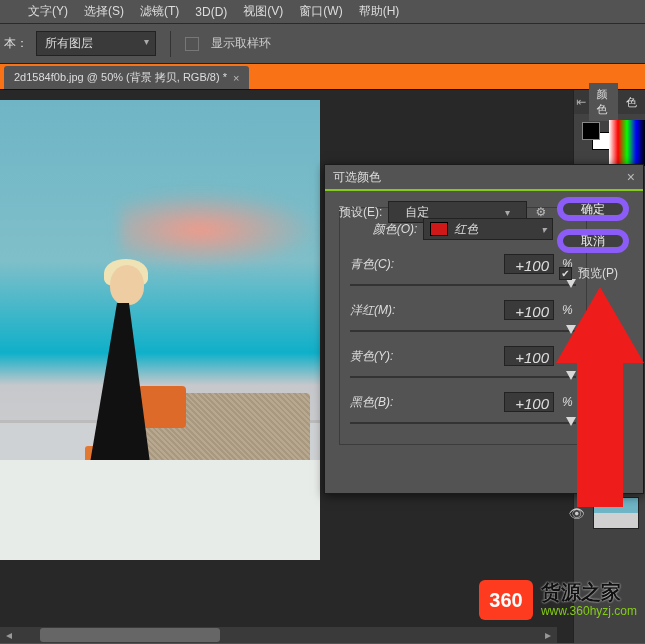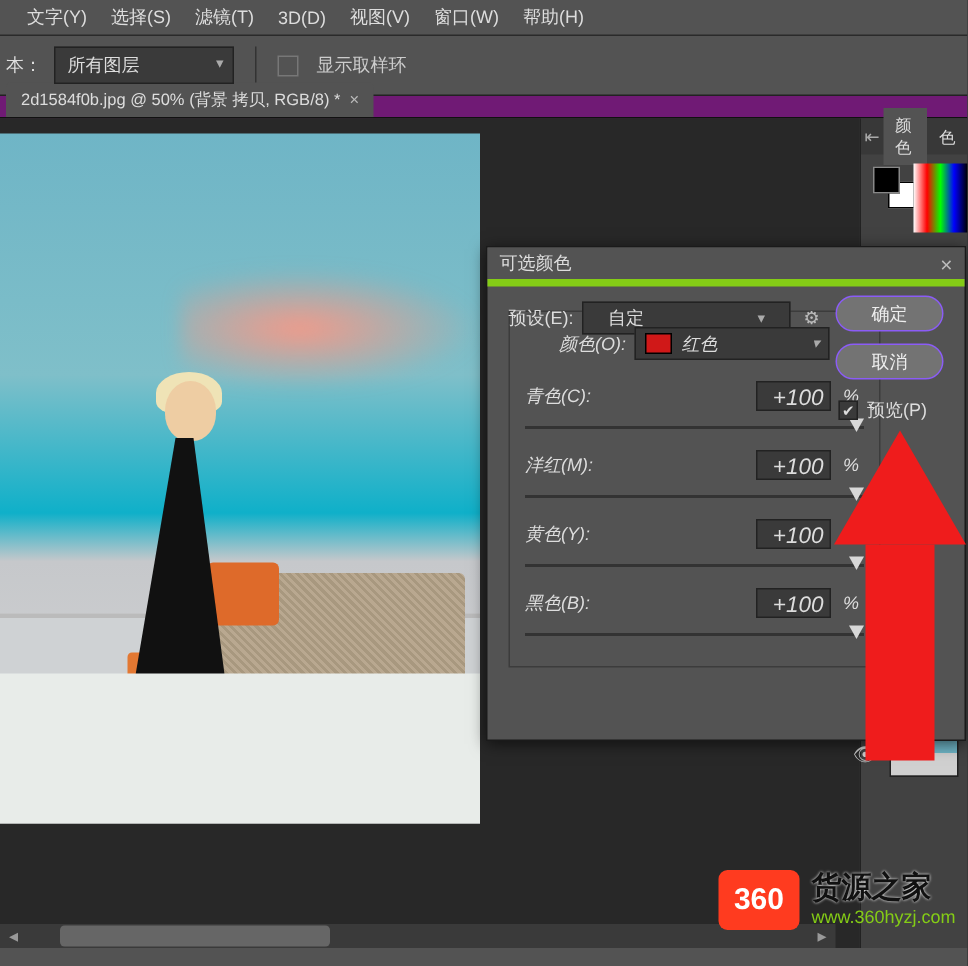--- a/index.html
+++ b/index.html
@@ -1,27 +1,27 @@
 <!DOCTYPE html>
 <html><head>
 <meta charset="utf-8">
 <style>
   * { box-sizing: border-box; margin: 0; padding: 0; font-family: "Microsoft YaHei", sans-serif; }
   body { width: 645px; height: 644px; background: #535353; color: #ccc; font-size: 12px; overflow: hidden; position: relative; }
 
-  .menubar { height: 24px; background: #535353; display: flex; align-items: center; padding-left: 10px; gap: 0; border-bottom: 1px solid #2a2a2a; }
+  .menubar { height: 24px; background: #535353; display: flex; align-items: center; padding-left: 20px; gap: 0; border-bottom: 1px solid #2a2a2a; }
   .menubar .menu-item { padding: 3px 8px; font-size: 12px; color: #ddd; cursor: default; }
 
   .optbar { height: 40px; background: #535353; display: flex; align-items: center; padding-left: 4px; gap: 8px; border-bottom: 1px solid #222; }
   .optbar .label { color: #ddd; }
   .optbar .dropdown { background: #3a3a3a; border: 1px solid #222; color: #ddd; padding: 3px 24px 3px 8px; position: relative; min-width: 120px; }
   .optbar .sep { width: 1px; height: 26px; background: #333; margin: 0 6px; }
   .optbar .check { width: 14px; height: 14px; border: 1px solid #777; display: inline-block; vertical-align: middle; margin-right: 4px; }
 
-  .tabbar { height: 15px; background: #701a75; display: flex; align-items: flex-end; padding-left: 4px; border-bottom: 1px solid #111; }
+  .tabbar { height: 26px; background: #f97316; display: flex; align-items: flex-end; padding-left: 4px; border-bottom: 1px solid #111; }
   .tabbar .tab { background: #535353; color: #ddd; padding: 4px 10px; font-size: 11px; display: flex; align-items: center; gap: 6px; border-top-left-radius: 3px; border-top-right-radius: 3px; }
   .tabbar .tab .close { font-size: 11px; color: #bbb; }
 
   .workspace { position: relative; height: 553px; background: #282828; display: flex; }
   .canvas-area { position: relative; flex: 1; background: #282828; overflow: hidden; }
   .image { position: absolute; left: 0; top: 10px; width: 320px; height: 460px; background: linear-gradient(180deg, #6fb5c6 0, #7fbfc9 35%, #0fb0c9 55%, #c6c8cb 62%, #d6d6d6 100%); }
   .image .cloud { position: absolute; top: 90px; right: 0; width: 200px; height: 80px; background: radial-gradient(ellipse at 40% 50%, rgba(255,150,130,.9), rgba(255,150,130,0) 70%); filter: blur(6px); }
   .image .beach { position: absolute; bottom: 0; left: 0; right: 0; height: 100px; background: #e8ece9; }
   .image .wall { position: absolute; bottom: 90px; left: 0; right: 0; height: 50px; background: #cfd2d4; border-top: 3px solid #bbb; }
   .image .sofa { position: absolute; bottom: 72px; left: 130px; width: 180px; height: 95px; background: repeating-linear-gradient(45deg,#b9a890,#b9a890 2px,#a8987f 2px,#a8987f 4px); border-radius: 4px; }
@@ -42,21 +42,21 @@
   .fgbg .bg { position: absolute; right: 0; bottom: 0; width: 18px; height: 18px; background: #fff; border: 1px solid #000; }
   .fgbg .fg { position: absolute; left: 0; top: 0; width: 18px; height: 18px; background: #000; border: 1px solid #888; }
   .spectrum { position: absolute; top: 30px; right: 0; width: 36px; height: 46px; background: linear-gradient(90deg, #fff, #f00, #0f0, #00f, #000); }
 
   .scrollbar-bottom { position: absolute; bottom: 0; left: 0; right: 16px; height: 16px; background: #3a3a3a; }
   .scrollbar-bottom .thumb { position: absolute; left: 40px; width: 180px; height: 14px; top: 1px; background: #666; border-radius: 3px; }
   .scrollbar-bottom .arrow { position: absolute; width: 14px; height: 14px; top: 1px; color: #999; text-align: center; line-height: 14px; }
 
   
   .dialog { position: absolute; left: 324px; top: 164px; width: 320px; height: 330px; background: #535353; border: 1px solid #1a1a1a; box-shadow: 0 2px 10px rgba(0,0,0,.6); color: #ddd; }
-  .dialog .titlebar { height: 26px; display: flex; align-items: center; padding: 0 8px; border-bottom: 5px solid #84cc16; background: #535353; font-size: 12px; }
+  .dialog .titlebar { height: 26px; display: flex; align-items: center; padding: 0 8px; border-bottom: 2px solid #84cc16; background: #535353; font-size: 12px; }
   .dialog .titlebar .title { flex: 1; }
   .dialog .titlebar .x { color: #bbb; font-size: 14px; }
   .dialog .body { padding: 10px 14px; position: relative; }
   .dialog .row { display: flex; align-items: center; gap: 6px; }
   .dialog .preset-select { background: #3a3a3a; border: 1px solid #222; color: #ddd; height: 22px; flex: 1; padding: 0 16px; display: flex; align-items: center; justify-content: space-between; }
   .dialog .gear { color: #bbb; width: 16px; text-align: center; }
   .dialog .color-select { background: #3a3a3a; border: 1px solid #222; color: #ddd; height: 22px; width: 130px; padding: 0 6px; display: flex; align-items: center; gap: 6px; }
   .dialog .color-swatch { width: 18px; height: 14px; background: #d01818; border: 1px solid #000; }
   .dialog .inner { border: 1px solid #3c3c3c; padding: 10px 10px 6px; margin-top: -16px; }
   .dialog .inner .color-row { display: flex; align-items: center; justify-content: center; margin-bottom: 14px; gap: 6px; }
@@ -65,21 +65,21 @@
   .dialog .slider-row .spacer { flex: 1; }
   .dialog .slider-row .sval { width: 50px; height: 20px; background: #3a3a3a; border: 1px solid #222; color: #ddd; text-align: right; padding: 2px 4px; font-size: 15px; }
   .dialog .slider-row .pct { width: 14px; text-align: left; }
   .dialog .track { position: relative; height: 14px; margin-bottom: 8px; }
   .dialog .track .line { position: absolute; top: 6px; left: 0; right: 0; height: 2px; background: #333; }
   .dialog .track .thumb { position: absolute; top: 1px; right: 0; width: 0; height: 0; border-left: 5px solid transparent; border-right: 5px solid transparent; border-top: 9px solid #d8d8d8; }
   .dialog .method-row { display: flex; align-items: center; gap: 14px; margin-top: 10px; padding-left: 14px; }
   .dialog .radio { width: 12px; height: 12px; border-radius: 50%; border: 1px solid #888; display: inline-flex; align-items: center; justify-content: center; }
   .dialog .radio.checked::after { content: ""; width: 6px; height: 6px; border-radius: 50%; background: #ddd; }
   .dialog .right-btns { position: absolute; left: 232px; top: 6px; display: flex; flex-direction: column; gap: 8px; align-items: flex-start; }
-  .dialog .btn { width: 72px; height: 24px; border: 1px solid #8b5cf6; border-radius: 12px; background: #737373; color: #eee; display: flex; align-items: center; justify-content: center; font-size: 12px; cursor: default; text-align: center; }
+  .dialog .btn { width: 72px; height: 24px; border: 6px solid #8b5cf6; border-radius: 12px; background: #404040; color: #eee; display: flex; align-items: center; justify-content: center; font-size: 12px; cursor: default; text-align: center; }
   .dialog .preview { display: flex; align-items: center; gap: 6px; margin: 4px 0 0 2px; }
   .dialog .preview .chk { width: 13px; height: 13px; background: #3a3a3a; border: 1px solid #222; display: inline-flex; align-items: center; justify-content: center; color: #ddd; font-size: 10px; }
 
   
   .arrow-ann { position: absolute; left: 555px; top: 287px; width: 90px; height: 220px; pointer-events: none; }
   .arrow-ann .head { width: 0; height: 0; border-left: 44px solid transparent; border-right: 44px solid transparent; border-bottom: 76px solid #ef1c1c; margin: 0 auto; }
   .arrow-ann .shaft { width: 46px; height: 144px; background: #ef1c1c; margin: 0 auto; }
 
   
   .watermark { position: absolute; right: 8px; bottom: 24px; display: flex; gap: 8px; }

